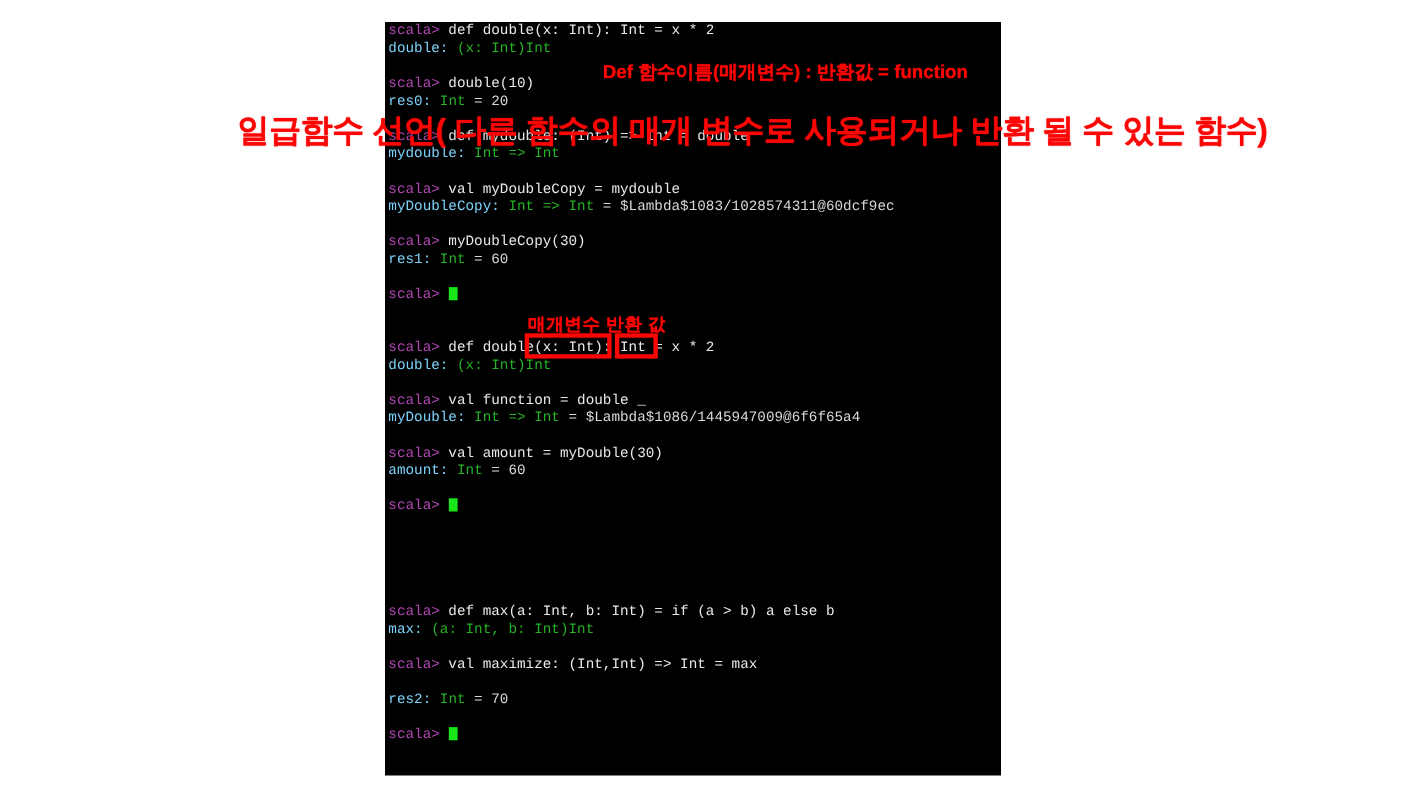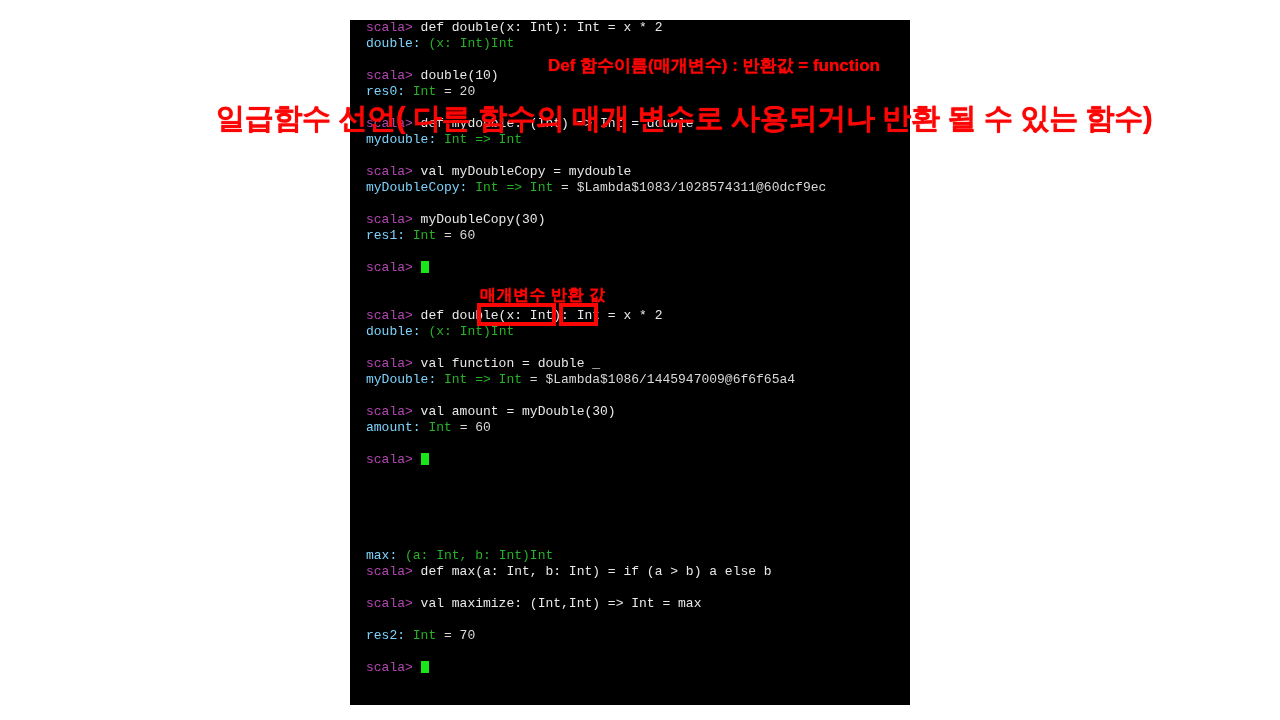--- a/index.html
+++ b/index.html
@@ -33,21 +33,21 @@
     width: 560px;
   }
 
   .tline {
     height: 16px;
     line-height: 16px;
     white-space: pre;
     font-family: "Liberation Mono", "DejaVu Sans Mono", monospace;
     font-size: 13px;
     letter-spacing: 0px;
-    padding-left: 16px;
+    padding-left: 3px;
   }
 
   .tline.blank { height: 16px; }
 
   
   .c-prompt  { color: #b246b2; }          
   .c-input   { color: #e8e8e8; }          
   .c-name    { color: #7dd3fc; }          
   .c-type    { color: #26b226; }          
   .c-plain   { color: #d8d8d8; }          
@@ -128,22 +128,22 @@
       <div class="tline blank">&nbsp;</div>
       <div class="tline"><span class="c-prompt">scala&gt; </span><span class="c-input">val amount = myDouble(30)</span></div>
       <div class="tline"><span class="c-name">amount: </span><span class="c-type">Int</span><span class="c-plain"> = 60</span></div>
       <div class="tline blank">&nbsp;</div>
       <div class="tline"><span class="c-prompt">scala&gt; </span><span class="cursor"></span></div>
       <div class="tline blank">&nbsp;</div>
       <div class="tline blank">&nbsp;</div>
       <div class="tline blank">&nbsp;</div>
       <div class="tline blank">&nbsp;</div>
       <div class="tline blank">&nbsp;</div>
+      <div class="tline"><span class="c-prompt">scala&gt; </span><span class="c-input">def max(a: Int, b: Int) = if (a &gt; b) a else b</span></div>
       <div class="tline"><span class="c-name">max: </span><span class="c-type">(a: Int, b: Int)Int</span><span class="c-plain"></span></div>
-      <div class="tline"><span class="c-prompt">scala&gt; </span><span class="c-input">def max(a: Int, b: Int) = if (a &gt; b) a else b</span></div>
       <div class="tline blank">&nbsp;</div>
       <div class="tline"><span class="c-prompt">scala&gt; </span><span class="c-input">val maximize: (Int,Int) =&gt; Int = max</span></div>
       <div class="tline blank">&nbsp;</div>
       <div class="tline"><span class="c-name">res2: </span><span class="c-type">Int</span><span class="c-plain"> = 70</span></div>
       <div class="tline blank">&nbsp;</div>
       <div class="tline"><span class="c-prompt">scala&gt; </span><span class="cursor"></span></div>
     </div>
 </div>
 
 <div class="anno" id="anno-def">Def 함수이름(매개변수) : 반환값 = function</div>

